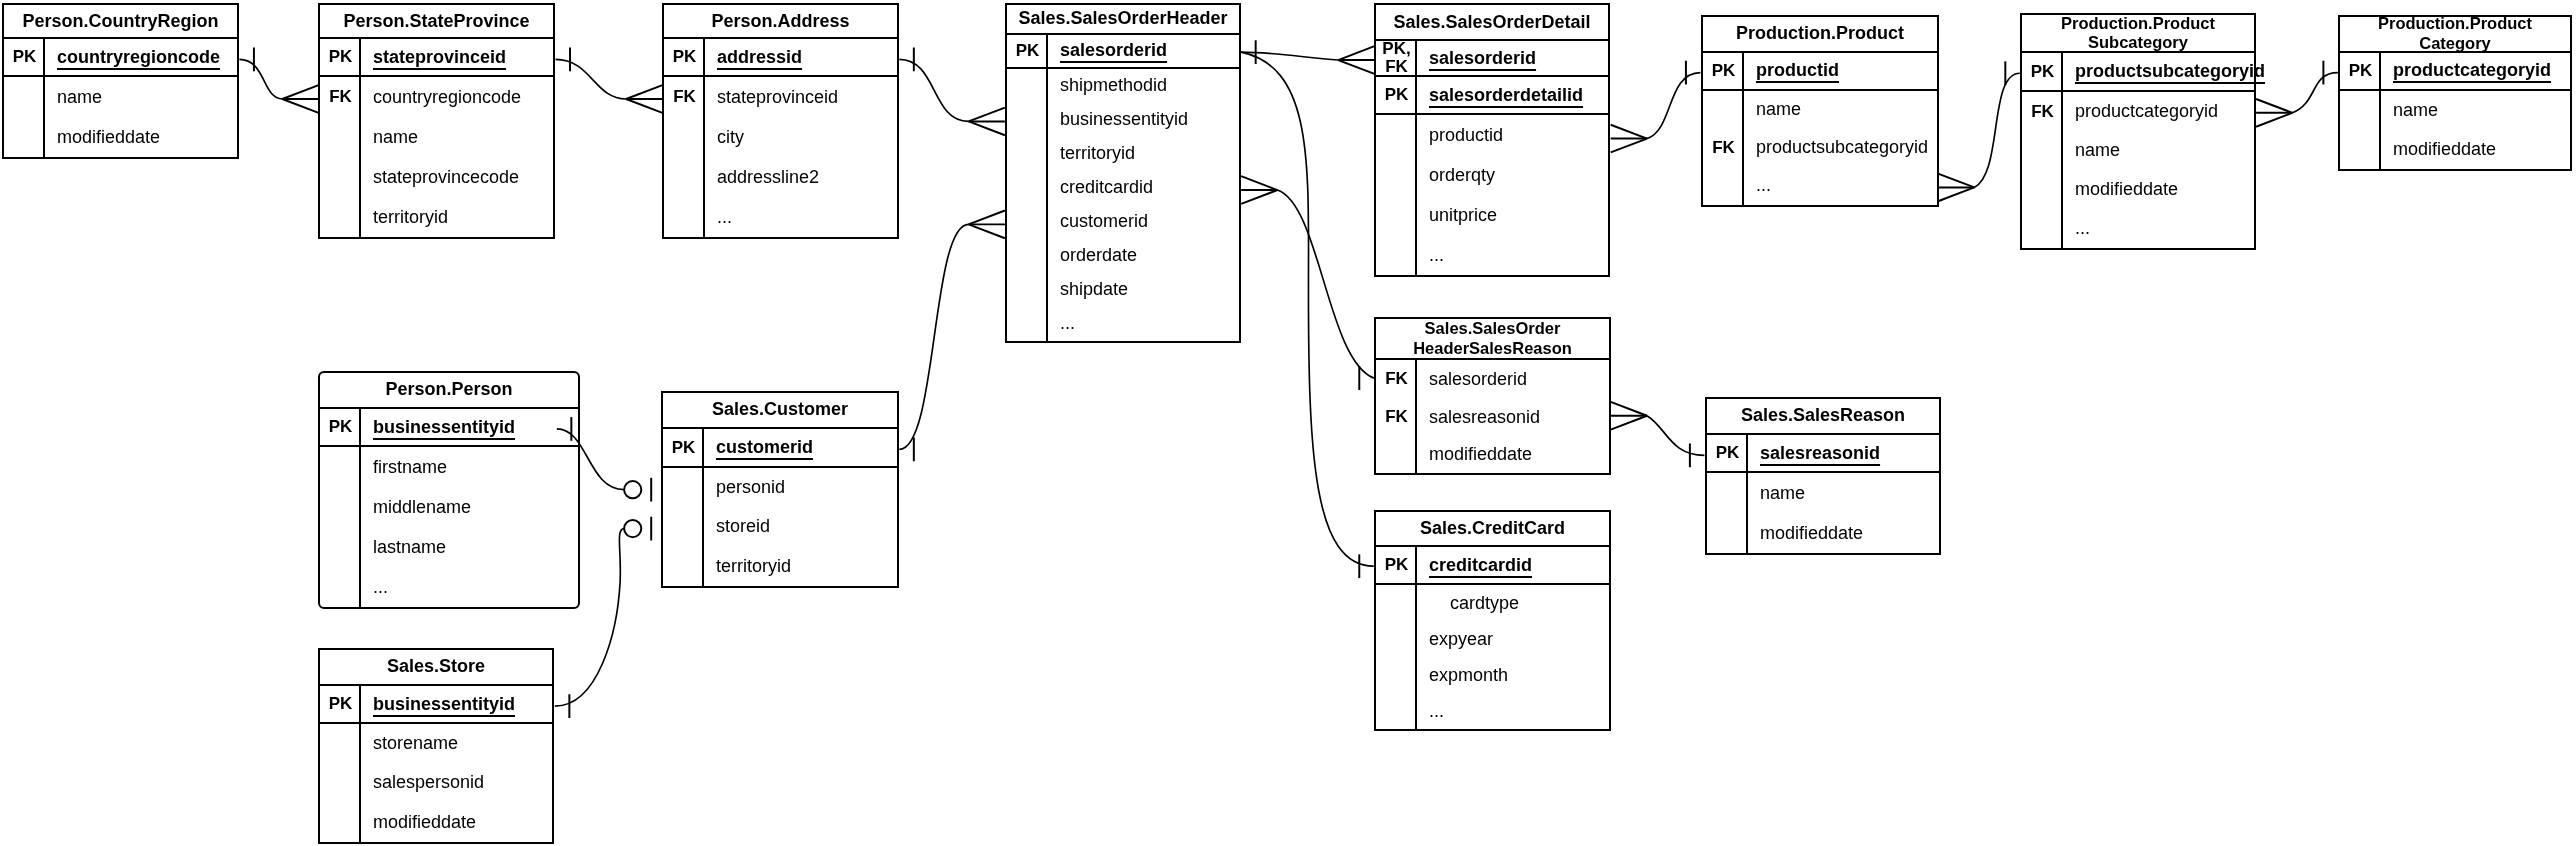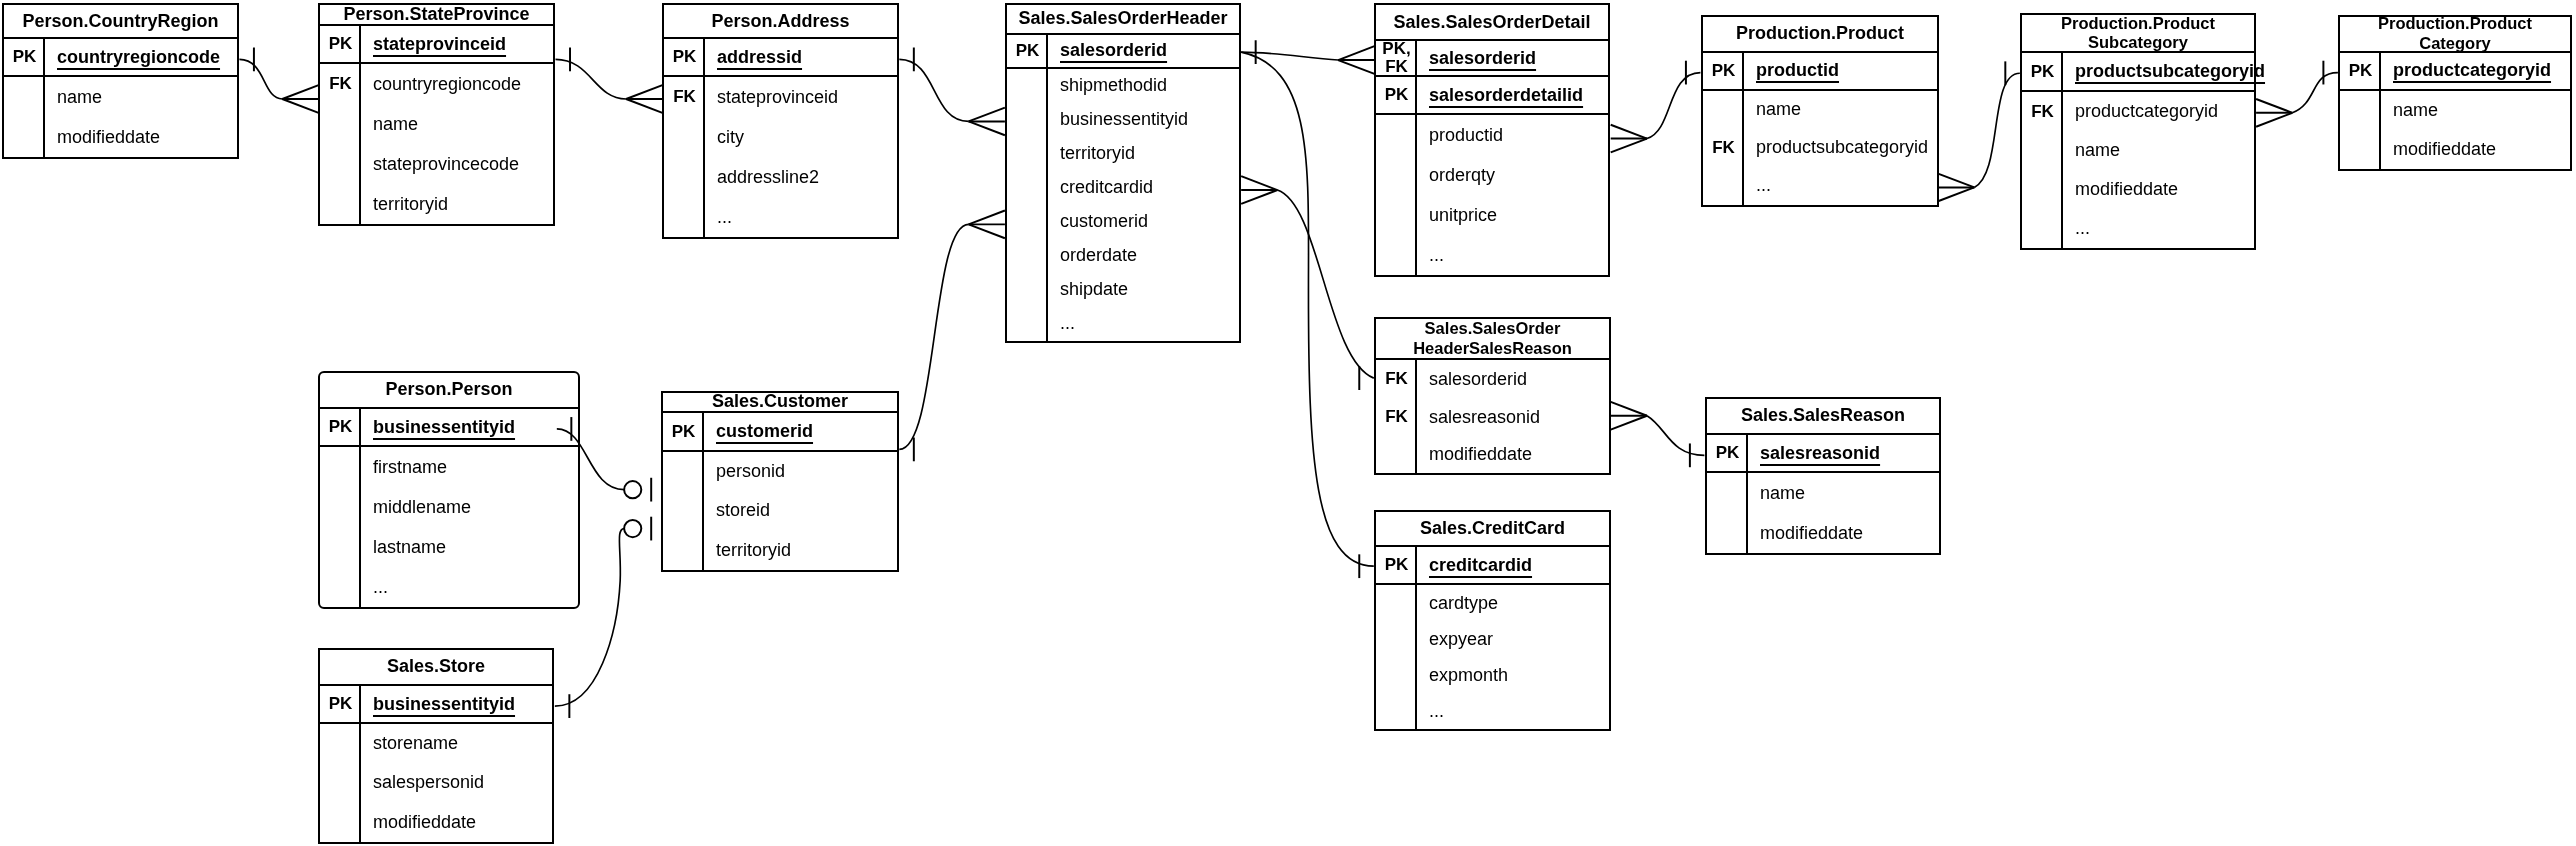--- a/index.html
+++ b/index.html
@@ -129,21 +129,21 @@
           <div class="gut"></div>
           <div class="lbl">name</div>
         </div>
         <div class="row" style="height: 40px;">
           <div class="gut"></div>
           <div class="lbl">modifieddate</div>
         </div>
       </div>
     </div>
     <div class="table" style="left: 318px; top: 3.3px; width: 237px;">
-      <div class="title" style="height: 21px;">Person.StateProvince</div>
+      <div class="title" style="height: 34px;">Person.StateProvince</div>
       <div class="rows">
         <div class="gutterline"></div>
         <div class="row sep" style="height: 38px;">
           <div class="gut">PK</div>
           <div class="lbl pk">stateprovinceid</div>
         </div>
         <div class="row" style="height: 40px;">
           <div class="gut">FK</div>
           <div class="lbl">countryregioncode</div>
         </div>
@@ -348,21 +348,21 @@
           <div class="gut"></div>
           <div class="lbl">lastname</div>
         </div>
         <div class="row" style="height: 40px;">
           <div class="gut"></div>
           <div class="lbl">...</div>
         </div>
       </div>
     </div>
     <div class="table" style="left: 661px; top: 391px; width: 238px;">
-      <div class="title" style="height: 20px;">Sales.Customer</div>
+      <div class="title" style="height: 36px;">Sales.Customer</div>
       <div class="rows">
         <div class="gutterline"></div>
         <div class="row sep" style="height: 39px;">
           <div class="gut">PK</div>
           <div class="lbl pk">customerid</div>
         </div>
         <div class="row" style="height: 39px;">
           <div class="gut"></div>
           <div class="lbl">personid</div>
         </div>
@@ -418,21 +418,21 @@
       </div>
     </div>
     <div class="table" style="left: 1374px; top: 510px; width: 237px;">
       <div class="title" style="height: 35px;">Sales.CreditCard</div>
       <div class="rows">
         <div class="gutterline"></div>
         <div class="row sep" style="height: 38px;">
           <div class="gut">PK</div>
           <div class="lbl pk">creditcardid</div>
         </div>
-        <div class="row" style="height: 36px;">
+        <div class="row" style="height: 36px; padding-left: 21px;">
           <div class="gut"></div>
           <div class="lbl">cardtype</div>
         </div>
         <div class="row" style="height: 36px;">
           <div class="gut"></div>
           <div class="lbl">expyear</div>
         </div>
         <div class="row" style="height: 36px;">
           <div class="gut"></div>
           <div class="lbl">expmonth</div>

